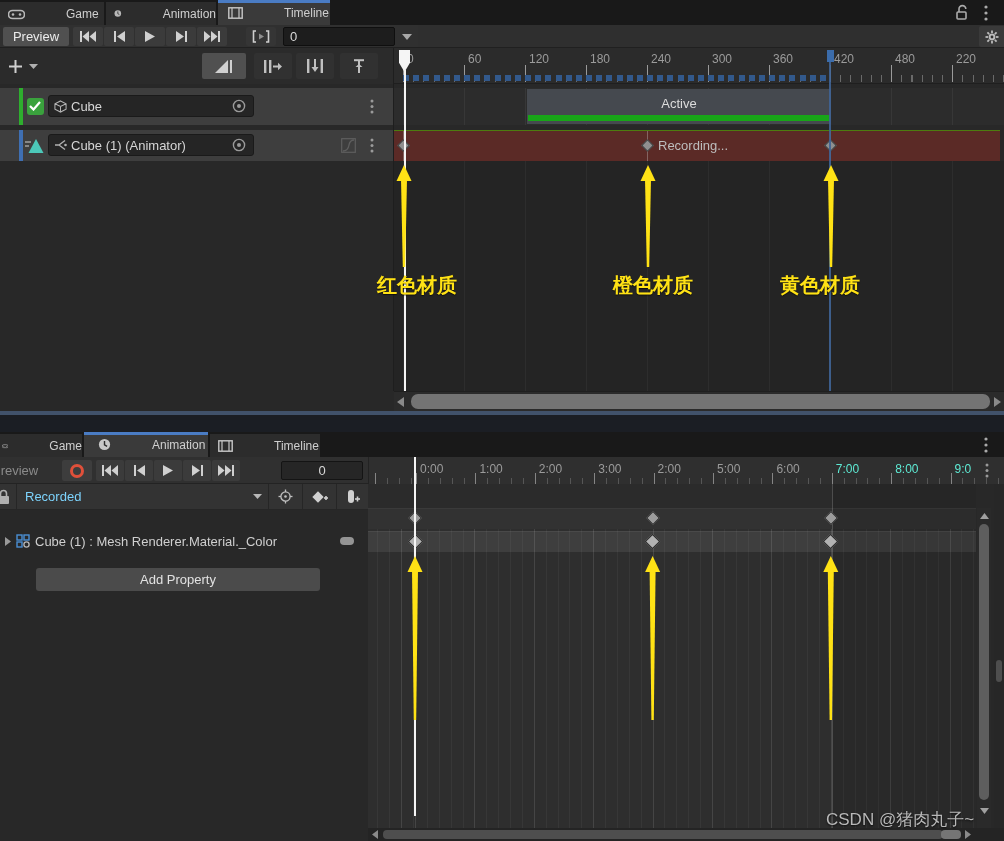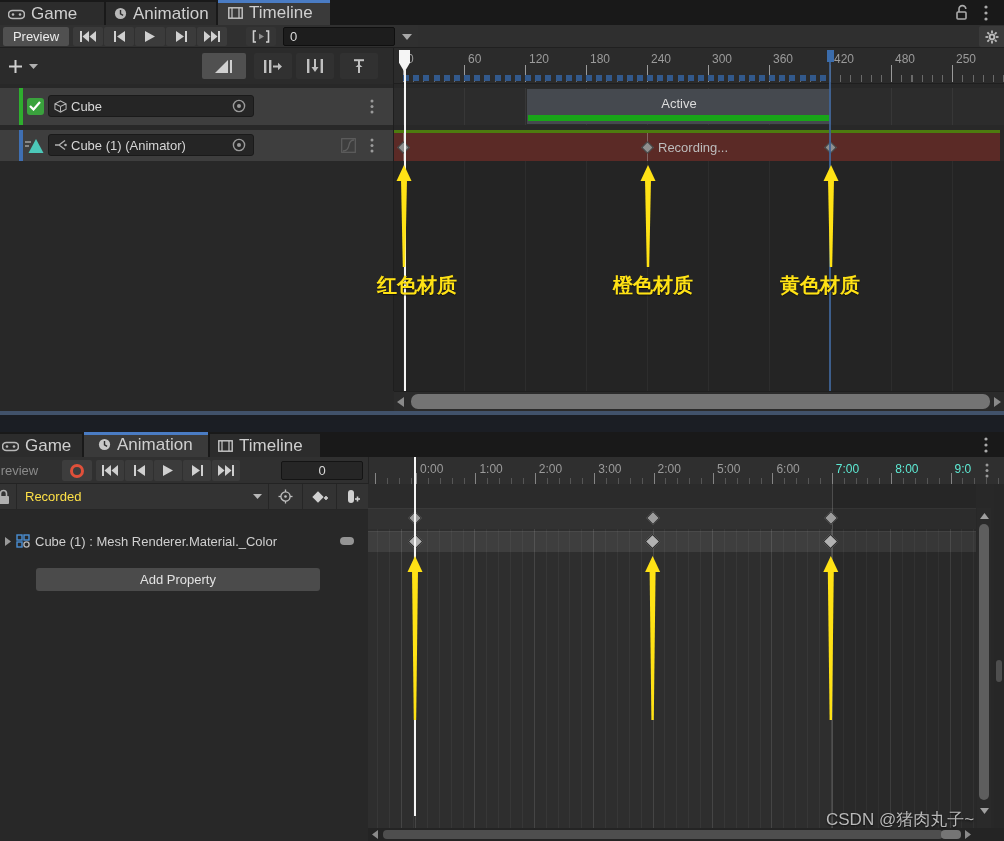--- a/index.html
+++ b/index.html
@@ -4,21 +4,21 @@
 <style>
   html,body{margin:0;padding:0;background:#111;}
   #root{position:relative;width:1004px;height:841px;background:#282828;overflow:hidden;
         font-family:"Liberation Sans","DejaVu Sans",sans-serif;color:#c8c8c8;font-size:13px;
         -webkit-font-smoothing:antialiased;}
   .abs{position:absolute;}
   .tabbar{left:0;width:1004px;height:25px;background:#191919;}
   .tab{top:2px;height:23px;background:#2c2c2c;display:flex;align-items:center;gap:6px;padding:0;box-sizing:border-box;}
   .tab.active{top:0;height:25px;background:#3a3a3a;}
   .tab .stripe{position:absolute;left:0;top:0;right:0;height:3px;background:var(--accent-blue);}
-  .tab .lbl{color:#cfcfcf;font-size:17px;white-space:nowrap;}
+  .tab .lbl{color:#cfcfcf;font-size:12px;white-space:nowrap;margin-left:35px;}
   .toolbar{left:0;width:1004px;height:23px;background:#303030;border-bottom:1px solid #202020;box-sizing:border-box;}
   .btn{position:absolute;background:#3b3b3b;border-radius:2px;display:flex;align-items:center;justify-content:center;}
   .btn.lit{background:#505050;}
   .field{position:absolute;background:#1d1d1d;border:1px solid #0f0f0f;border-radius:2px;color:#d8d8d8;
          display:flex;align-items:center;box-sizing:border-box;padding:0 6px;font-size:13px;}
   .rlabel{position:absolute;top:4px;font-size:12px;color:#9b9b9b;white-space:nowrap;}
   .rlabel.dim{color:#5eead4;text-align:center;}
   .kf{position:absolute;transform:rotate(45deg);box-sizing:border-box;}
   .kf-line{position:absolute;width:1px;background:rgba(210,210,210,.35);}
   .annot-label{position:absolute;width:140px;text-align:center;font-size:20px;font-weight:700;
@@ -190,21 +190,21 @@
       <div id="t-ruler-labels" class="abs" style="left:0;top:0;width:100%;height:100%;">
           <div class="rlabel" style="position: absolute; left: 13px; top: 4px;">0</div>
           <div class="rlabel" style="position: absolute; left: 74px; top: 4px;">60</div>
           <div class="rlabel" style="position: absolute; left: 135px; top: 4px;">120</div>
           <div class="rlabel" style="position: absolute; left: 196px; top: 4px;">180</div>
           <div class="rlabel" style="position: absolute; left: 257px; top: 4px;">240</div>
           <div class="rlabel" style="position: absolute; left: 318px; top: 4px;">300</div>
           <div class="rlabel" style="position: absolute; left: 379px; top: 4px;">360</div>
           <div class="rlabel" style="position: absolute; left: 440px; top: 4px;">420</div>
           <div class="rlabel" style="position: absolute; left: 501px; top: 4px;">480</div>
-          <div class="rlabel" style="position: absolute; left: 562px; top: 4px;">250</div>
+          <div class="rlabel" style="position: absolute; left: 562px; top: 4px;">220</div>
         </div>
       <div class="abs" style="left:0;bottom:1px;width:100%;height:7px;
            background-image:repeating-linear-gradient(90deg,#6a6a6a 0 1px,transparent 1px 10.17px);background-position:9px 0;"></div>
       <div class="abs" style="left:0;bottom:1px;width:100%;height:17px;
            background-image:repeating-linear-gradient(90deg,#9a9a9a 0 1px,transparent 1px 61px);background-position:9px 0;"></div>
       <div class="abs" style="left:9px;bottom:2px;width:427px;height:6px;
            background-image:repeating-linear-gradient(90deg,#32598c 0 6px,transparent 6px 10.17px);"></div>
       <div class="abs" style="left:433px;top:2px;width:7px;height:12px;background:var(--end-marker-blue);"></div>
       <div class="abs" style="left:5px;top:2px;width:11px;height:22px;background:var(--playhead-white);
            clip-path:polygon(0 0,100% 0,100% 58%,50% 100%,0 58%);z-index:21;"></div>
@@ -263,21 +263,21 @@
           <rect x="0.7" y="0.7" width="13.6" height="13.6" fill="none" stroke="#5e5e5e" stroke-width="1.2"></rect>
           <path d="M2 13 Q7 13 8 7 Q9 2 13 2" fill="none" stroke="#5e5e5e" stroke-width="1.3"></path>
         </svg>
       <svg class="abs" style="left:370px;top:8px;" width="4" height="15" viewBox="0 0 4 15">
           <circle cx="2" cy="2" r="1.5" fill="#9a9a9a"></circle>
           <circle cx="2" cy="7.5" r="1.5" fill="#9a9a9a"></circle>
           <circle cx="2" cy="13" r="1.5" fill="#9a9a9a"></circle>
         </svg>
     </div>
 
-    <div id="rec-track" class="abs" style="left:394px;top:130px;width:606px;height:31px;background:var(--track-red);border-top:3px solid #4d7c0f;box-sizing:border-box;">
+    <div id="rec-track" class="abs" style="left:394px;top:130px;width:606px;height:31px;background:var(--track-red);border-top:1px solid #4d7c0f;box-sizing:border-box;">
       <span class="abs" style="left:264px;top:7px;color:#bdbdbd;">Recording...</span>
     <div class="kf-line" style="position: absolute; left: 8.5px; top: 0px; width: 1px; height: 31px;"></div>
         <div class="kf" style="position: absolute; left: 4.5px; top: 10px; width: 9px; height: 9px; background: rgb(143, 143, 143); border: 1px solid rgb(58, 58, 58);"></div>
         <div class="kf-line" style="position: absolute; left: 252.5px; top: 0px; width: 1px; height: 31px;"></div>
         <div class="kf" style="position: absolute; left: 248.5px; top: 10px; width: 9px; height: 9px; background: rgb(143, 143, 143); border: 1px solid rgb(58, 58, 58);"></div>
         <div class="kf-line" style="position: absolute; left: 435.5px; top: 0px; width: 1px; height: 31px;"></div>
         <div class="kf" style="position: absolute; left: 431.5px; top: 10px; width: 9px; height: 9px; background: rgb(143, 143, 143); border: 1px solid rgb(58, 58, 58);"></div>
       </div>
 
     <div class="abs gridlines-top" style="left:394px;top:161px;width:610px;height:230px;background-color:#242424;"></div>
@@ -422,21 +422,21 @@
         </svg>
     </div>
 
     <div class="abs" style="left:0;top:52px;width:368px;height:26px;background:#333333;border-bottom:1px solid #262626;box-sizing:border-box;">
       <svg class="abs" style="left:-4px;top:5px;" width="16" height="16" viewBox="0 0 16 16">
           <rect x="2" y="7" width="11" height="8" rx="1" fill="#b0b0b0"></rect>
           <path d="M4.5 7 V4.5 a3 3 0 0 1 6 0 V7" fill="none" stroke="#b0b0b0" stroke-width="1.6"></path>
         </svg>
       <div class="sep" style="left:16px;top:0;height:25px;"></div>
       <div class="abs" style="left:17px;top:0;width:250px;height:25px;">
-        <span style="position:absolute;left:8px;top:5px;color:#fde047;">Recorded</span>
+        <span style="position:absolute;left:8px;top:5px;color:#7dd3fc;">Recorded</span>
         <svg style="position:absolute;left:236px;top:10px;" width="9" height="5" viewBox="0 0 9 5">
             <polygon points="0,0 9,0 4.5,5" fill="#b8b8b8"></polygon>
           </svg>
       </div>
       <div class="sep" style="left:268px;top:0;height:25px;"></div>
       <div class="abs" style="left:269px;top:0;width:32px;height:25px;display:flex;align-items:center;justify-content:center;">
         <svg width="15" height="15" viewBox="0 0 15 15">
             <circle cx="7.5" cy="7.5" r="4.6" fill="none" stroke="#c0c0c0" stroke-width="1.3"></circle>
             <circle cx="7.5" cy="7.5" r="1.3" fill="#c0c0c0"></circle>
             <line x1="7.5" y1="0.5" x2="7.5" y2="3" stroke="#c0c0c0" stroke-width="1.3"></line>

